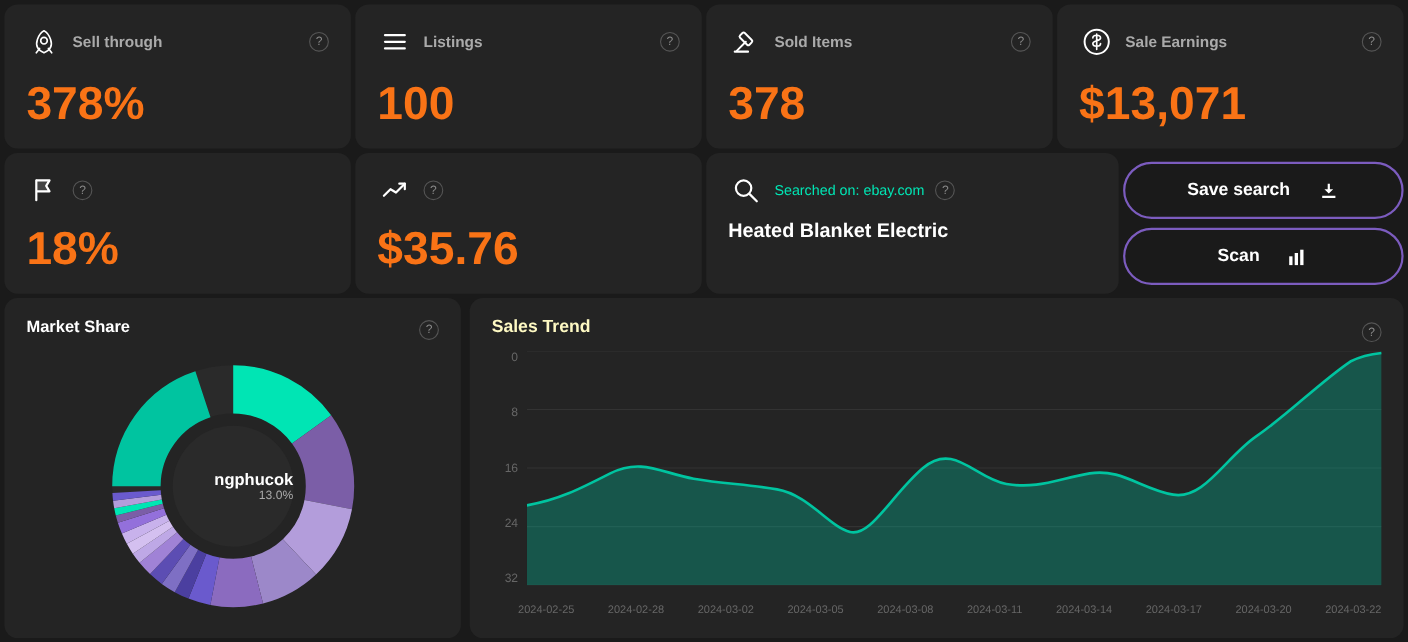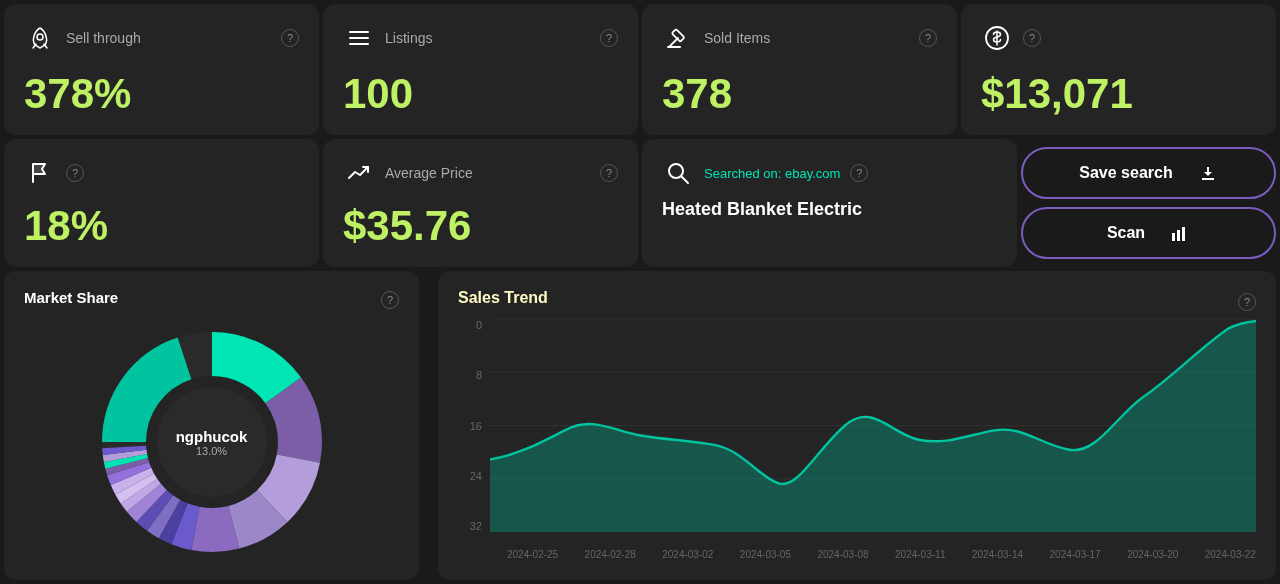--- a/index.html
+++ b/index.html
@@ -33,21 +33,21 @@
       display: grid;
       grid-template-columns: 315px 315px 1fr 255px;
       gap: 4px;
       height: 130px;
     }
 
     
     .bottom-row {
       display: grid;
       grid-template-columns: 415px 1fr;
-      gap: 19px;
+      gap: 8px;
       flex: 1;
     }
 
     .card {
       background: #242424;
       border-radius: 12px;
       padding: 18px 20px;
       display: flex;
       flex-direction: column;
       position: relative;
@@ -65,42 +65,42 @@
       height: 32px;
       display: flex;
       align-items: center;
       justify-content: center;
       flex-shrink: 0;
     }
 
     .card-title {
       font-size: 14px;
       color: #aaa;
-      font-weight: 400;
+      font-weight: 700;
       flex: 1;
     }
 
     .card-help {
       width: 18px;
       height: 18px;
       border-radius: 50%;
       border: 1px solid #555;
       display: flex;
       align-items: center;
       justify-content: center;
       font-size: 11px;
       color: #888;
       cursor: pointer;
       flex-shrink: 0;
     }
 
     .card-value {
       font-size: 42px;
       font-weight: 700;
-      color: #bef264;
+      color: #f97316;
       line-height: 1.1;
       margin-top: auto;
     }
 
     
     .actions-card {
       background: transparent;
       display: flex;
       flex-direction: column;
       gap: 8px;
@@ -183,21 +183,21 @@
       top: 50%;
       left: 50%;
       transform: translate(-50%, -50%);
       text-align: center;
       background: #2a2a2a;
       border-radius: 50%;
       width: 110px;
       height: 110px;
       display: flex;
       flex-direction: column;
-      align-items: center;
+      align-items: flex-end;
       justify-content: center;
     }
 
     .donut-center-name {
       font-size: 15px;
       font-weight: 700;
       color: #fff;
     }
 
     .donut-center-pct {
@@ -245,21 +245,21 @@
     .chart-svg-container {
       position: absolute;
       left: 32px;
       right: 0;
       top: 0;
       bottom: 30px;
     }
 
     .x-axis {
       position: absolute;
-      left: 49px;
+      left: 24px;
       right: 0;
       bottom: 0;
       height: 28px;
       display: flex;
       justify-content: space-between;
       align-items: flex-end;
       padding-bottom: 2px;
     }
 
     .x-label {
@@ -338,20 +338,21 @@
     </div>
 
     <div class="card">
       <div class="card-header">
         <div class="card-icon">
           <svg width="28" height="28" viewBox="0 0 28 28" fill="none">
             <circle cx="14" cy="14" r="11" stroke="#fff" stroke-width="1.8" fill="none"></circle>
             <path d="M14 7v14M10.5 10.5c0-1.5 1.5-2.5 3.5-2.5s3.5 1 3.5 2.5-1.5 2-3.5 2.5-3.5 1-3.5 2.5 1.5 2.5 3.5 2.5 3.5-1 3.5-2.5" stroke="#fff" stroke-width="1.5" stroke-linecap="round"></path>
           </svg>
         </div>
+        <span class="card-title">Sale Earnings</span>
         <div class="card-help">?</div>
       </div>
       <div class="card-value">$13,071</div>
     </div>
   </div>
 
   <div class="mid-row">
 
     <div class="card">
       <div class="card-header">
@@ -367,21 +368,20 @@
     </div>
 
     <div class="card">
       <div class="card-header">
         <div class="card-icon">
           <svg width="26" height="26" viewBox="0 0 26 26" fill="none">
             <polyline points="3,18 9,12 14,15 22,7" stroke="#fff" stroke-width="2" stroke-linecap="round" stroke-linejoin="round" fill="none"></polyline>
             <polyline points="17,7 22,7 22,12" stroke="#fff" stroke-width="2" stroke-linecap="round" stroke-linejoin="round" fill="none"></polyline>
           </svg>
         </div>
-        <span class="card-title">Average Price</span>
         <div class="card-help">?</div>
       </div>
       <div class="card-value">$35.76</div>
     </div>
 
     <div class="card search-card">
       <div class="card-header">
         <div class="card-icon">
           <svg width="26" height="26" viewBox="0 0 26 26" fill="none">
             <circle cx="11" cy="11" r="7" stroke="#fff" stroke-width="2" fill="none"></circle>

